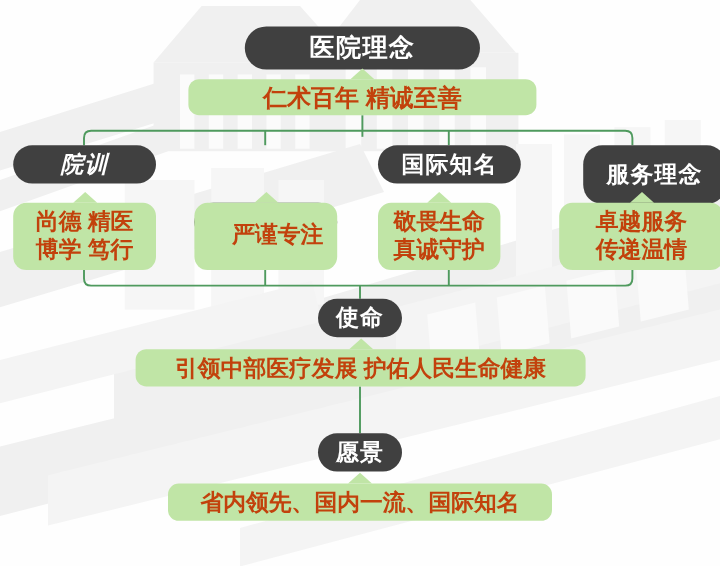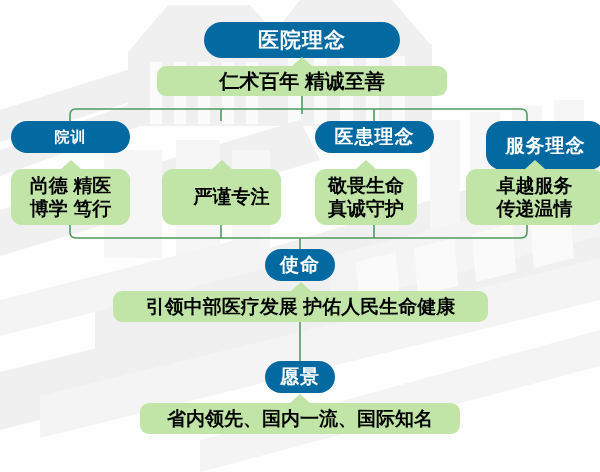--- a/index.html
+++ b/index.html
@@ -45,36 +45,36 @@
   
   #nodes {
     position: absolute;
     left: 0; top: 0;
     width: 600px; height: 472px;
     z-index: 2;
   }
 
   .pill {
     position: absolute;
-    background: #0369a1;
+    background: #404040;
     border-radius: 16px;
     color: #ffffff;
     display: flex;
     align-items: center;
     justify-content: center;
     font-weight: bold;
     letter-spacing: 1px;
     white-space: nowrap;
   }
 
   .band {
     position: absolute;
     background: #c0e5a6;
     border-radius: 9px;
-    color: #000000;
+    color: #c2410c;
     display: flex;
     align-items: center;
     justify-content: center;
     font-weight: bold;
     white-space: nowrap;
     text-align: center;
   }
 
   .band.two-line {
     flex-direction: column;
@@ -91,21 +91,21 @@
     width: 0; height: 0;
     border-left: 10px solid transparent;
     border-right: 10px solid transparent;
     border-bottom: 9px solid #c0e5a6;
   }
 
   
   #node-title        { left: 204px; top: 22px;  width: 196px; height: 36px; font-size: 21px; border-radius: 18px; }
   #band-title        { left: 157px; top: 66px;  width: 290px; height: 30px; font-size: 20px; }
 
-  #pill-col-0        { left: 11px;  top: 121px; width: 119px; height: 32px; font-size: 15px; }
+  #pill-col-0        { left: 11px;  top: 121px; width: 119px; height: 32px; font-size: 19px; font-style: italic; }
   #pill-col-1        { left: 162px; top: 121px; width: 119px; height: 32px; font-size: 19px; margin-top: 48px; }
   #pill-col-2        { left: 315px; top: 121px; width: 119px; height: 32px; font-size: 19px; }
   #pill-col-3        { left: 486px; top: 121px; width: 119px; height: 49px; font-size: 19px; }
 
   #band-col-0        { left: 11px;  top: 169px; width: 119px; height: 56px; font-size: 19px; }
   #band-col-1        { left: 162px; top: 169px; width: 119px; height: 56px; font-size: 19px; padding-left: 20px; }
   #band-col-2        { left: 315px; top: 169px; width: 102px; height: 56px; font-size: 19px; }
   #band-col-3        { left: 466px; top: 169px; width: 137px; height: 56px; font-size: 19px; }
 
   #node-mission      { left: 265px; top: 249px; width: 70px;  height: 32px; font-size: 19px; }
@@ -209,21 +209,21 @@
       <span class="band-line">尚德  精医</span>
       <span class="band-line">博学  笃行</span>
     </div>
 
     <div class="pill" id="pill-col-1">精神</div>
     <div class="band two-line" id="band-col-1">
       <span class="notch"></span>
       <span class="band-line">严谨专注</span>
     </div>
 
-    <div class="pill" id="pill-col-2">医患理念</div>
+    <div class="pill" id="pill-col-2">国际知名</div>
     <div class="band two-line" id="band-col-2">
       <span class="notch"></span>
       <span class="band-line">敬畏生命</span>
       <span class="band-line">真诚守护</span>
     </div>
 
     <div class="pill" id="pill-col-3">服务理念</div>
     <div class="band two-line" id="band-col-3">
       <span class="notch"></span>
       <span class="band-line">卓越服务</span>

